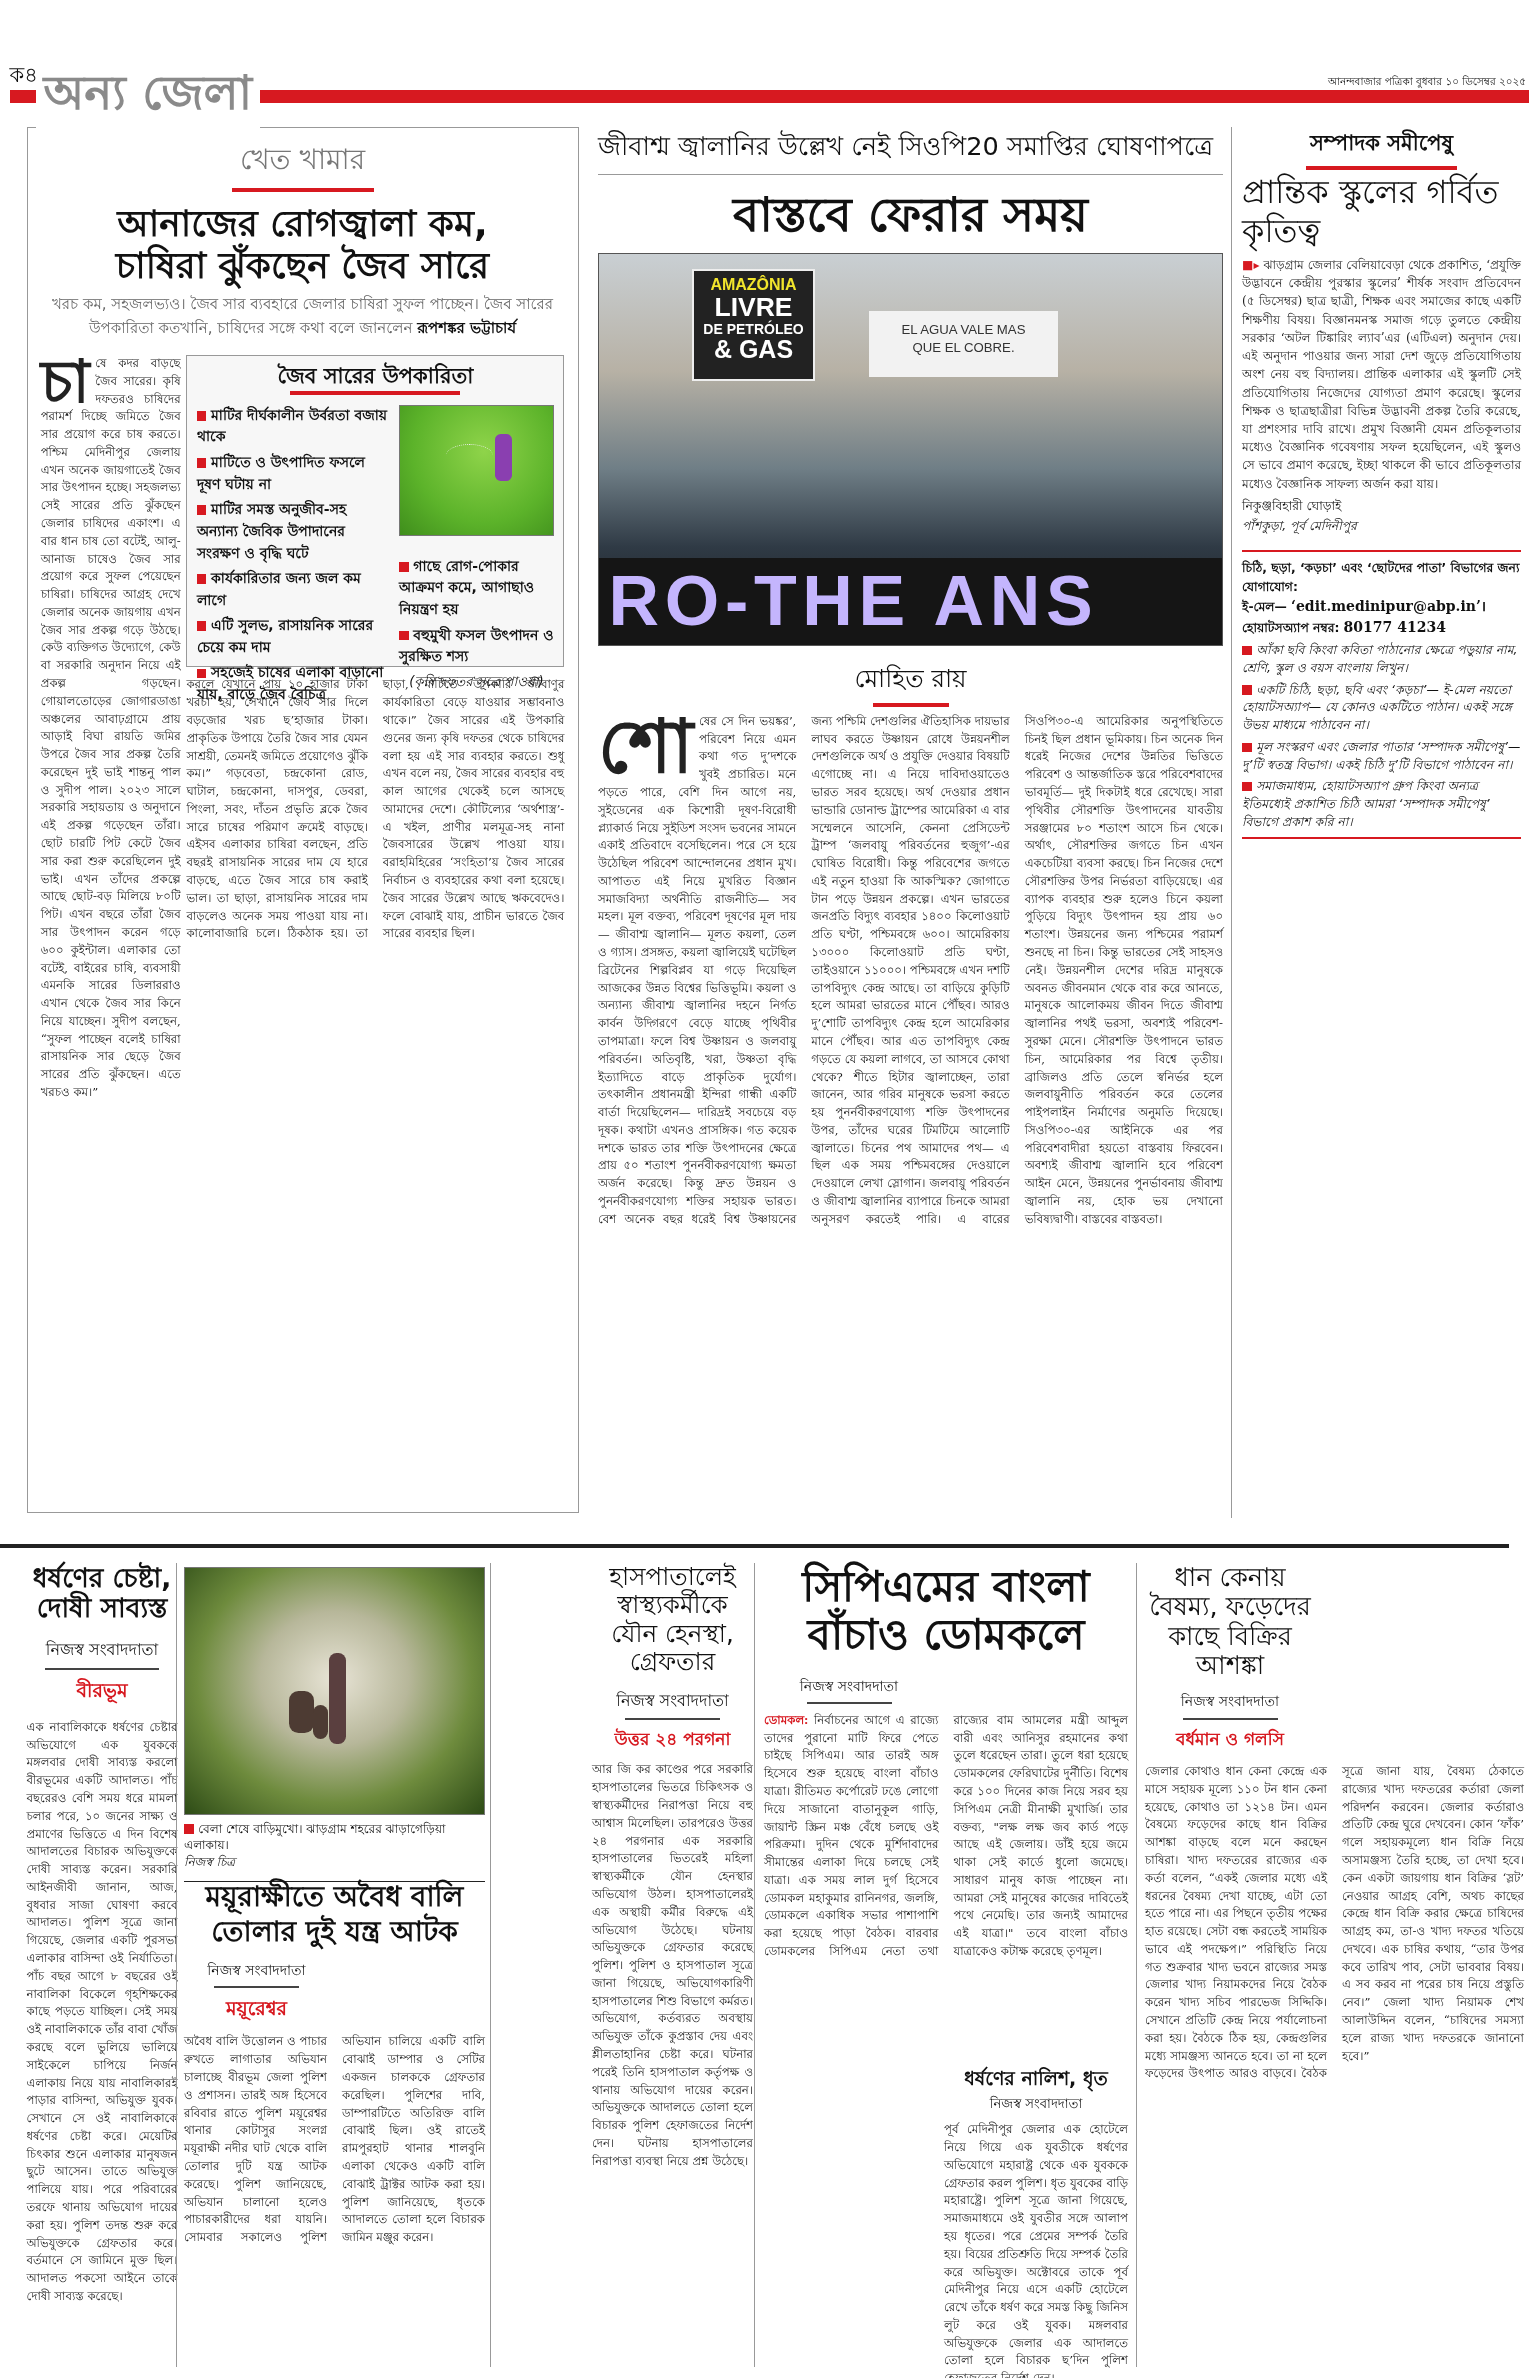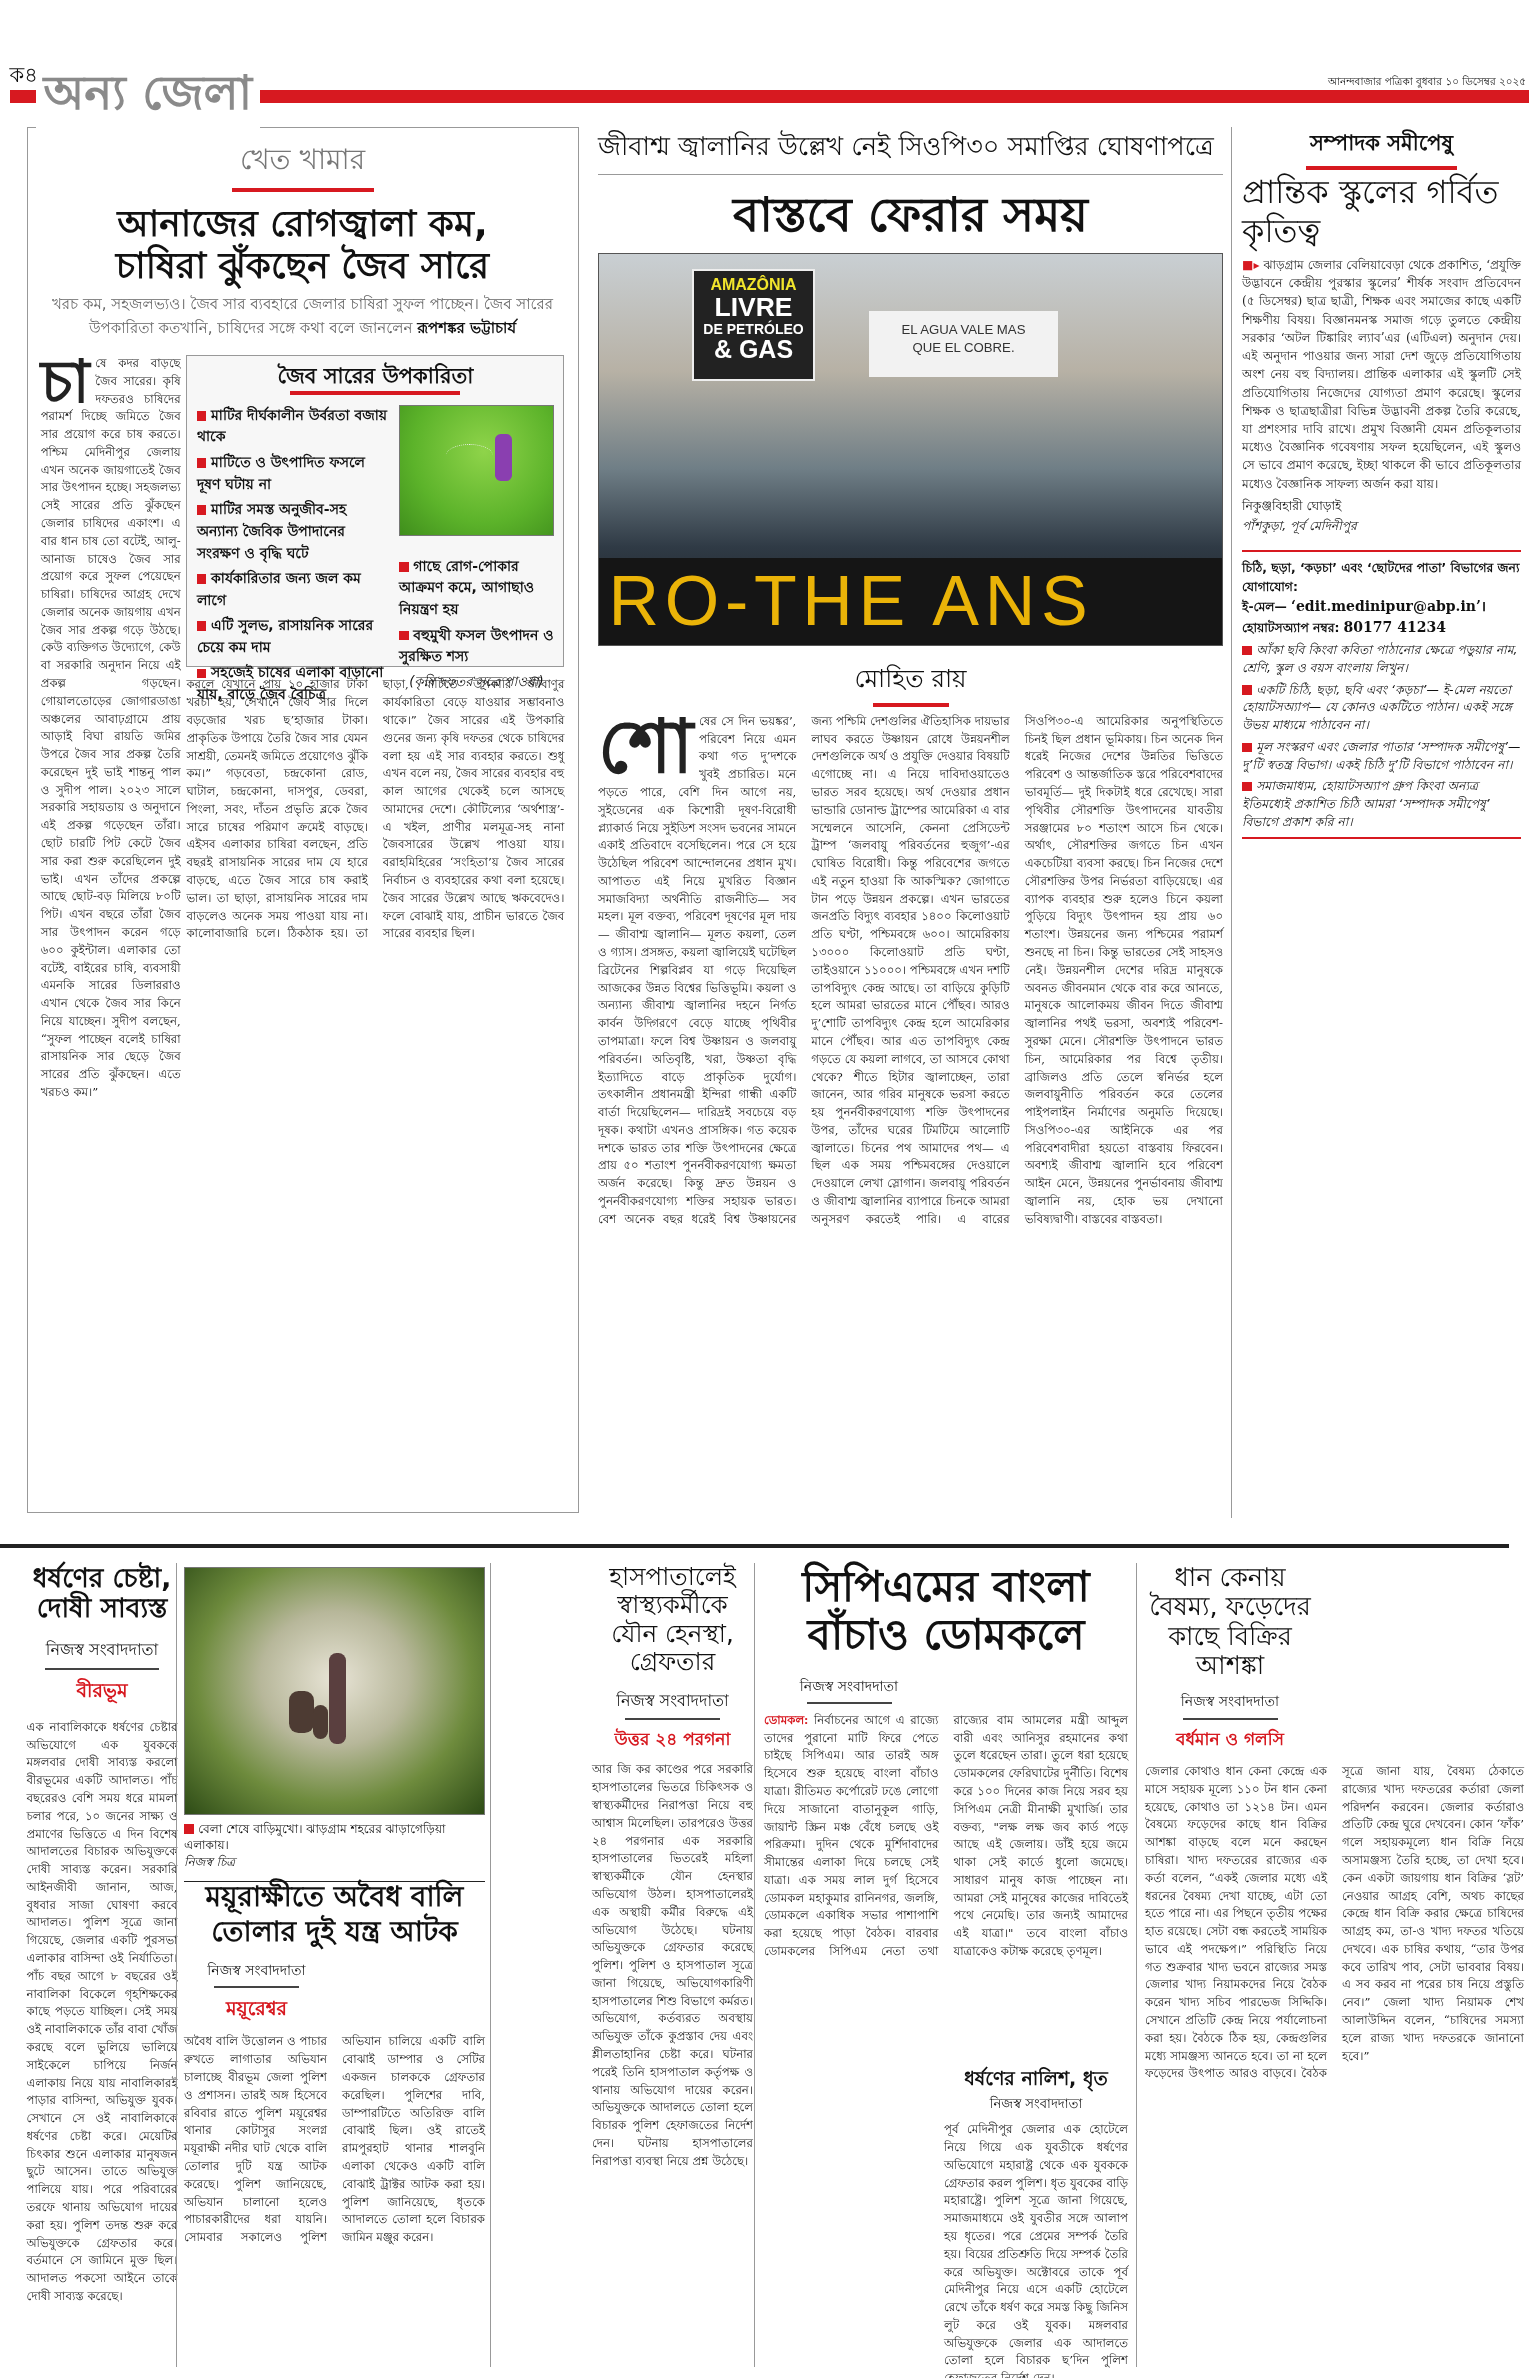--- a/index.html
+++ b/index.html
@@ -81,34 +81,34 @@
             </div>
           </div>
         </div>
       </div>
       <div class="body-text cols2" style="margin-top:9.5px; height:946px;">করলে যেখানে প্রায় ১০ হাজার টাকা খরচা হয়, সেখানে জৈব সার দিলে বড়জোর খরচ ছ’হাজার টাকা। প্রাকৃতিক উপায়ে তৈরি জৈব সার যেমন সাশ্রয়ী, তেমনই জমিতে প্রয়োগেও ঝুঁকি কম।” গড়বেতা, চন্দ্রকোনা রোড, ঘাটাল, চন্দ্রকোনা, দাসপুর, ডেবরা, পিংলা, সবং, দাঁতন প্রভৃতি ব্লকে জৈব সারে চাষের পরিমাণ ক্রমেই বাড়ছে। এইসব এলাকার চাষিরা বলছেন, প্রতি বছরই রাসায়নিক সারের দাম যে হারে বাড়ছে, এতে জৈব সারে চাষ করাই ভাল। তা ছাড়া, রাসায়নিক সারের দাম বাড়লেও অনেক সময় পাওয়া যায় না। কালোবাজারি চলে। ঠিকঠাক হয়। তা ছাড়া, মাটিতে উপকারি জীবাণুর কার্যকারিতা বেড়ে যাওয়ার সম্ভাবনাও থাকে।” জৈব সারের এই উপকারি গুনের জন্য কৃষি দফতর থেকে চাষিদের বলা হয় এই সার ব্যবহার করতে। শুধু এখন বলে নয়, জৈব সারের ব্যবহার বহু কাল আগের থেকেই চলে আসছে আমাদের দেশে। কৌটিল্যের ‘অর্থশাস্ত্র’-এ খইল, প্রাণীর মলমূত্র-সহ নানা জৈবসারের উল্লেখ পাওয়া যায়। বরাহমিহিরের ‘সংহিতা’য় জৈব সারের নির্বাচন ও ব্যবহারের কথা বলা হয়েছে। জৈব সারের উল্লেখ আছে ঋকবেদেও। ফলে বোঝাই যায়, প্রাচীন ভারতে জৈব সারের ব্যবহার ছিল।</div>
     </div>
   </div>
 </div>
 
 <div class="abs" style="left:598px; top:127px; width:625px; height:1391px;">
-  <div style="font-size:25.6px; border-bottom:1.9px solid #999; padding-bottom:3.8px;">জীবাশ্ম জ্বালানির উল্লেখ নেই সিওপি৩০ সমাপ্তির ঘোষণাপত্রে</div>
+  <div style="font-size:25.6px; border-bottom:1.9px solid #999; padding-bottom:3.8px;">জীবাশ্ম জ্বালানির উল্লেখ নেই সিওপি20 সমাপ্তির ঘোষণাপত্রে</div>
   <div class="head" style="font-size:47px; margin-top:13.2px;">বাস্তবে ফেরার সময়</div>
   <div class="photo" style="margin-top:11.4px; height:393px; position:relative; background: linear-gradient(180deg, #c9cfd3 0%, #b7b1a5 30%, #6f7e86 55%, #2f3a45 75%, #1a1a1a 100%); border:0.9px solid #555;">
     <div style="position:absolute; left:93px; top:15px; width:123px; height:112px; background:#222; border:2.8px solid #eee; text-align:center; color:#fff; font-weight:bold; font-family:'Liberation Sans',sans-serif; line-height:1.05; padding-top:5.7px;">
       <div style="color:#f2e52c; font-size:16px;">AMAZÔNIA</div>
       <div style="font-size:26.5px;">LIVRE</div>
       <div style="font-size:14px;">DE PETRÓLEO</div>
       <div style="font-size:25px;">&amp; GAS</div>
     </div>
     <div style="position:absolute; left:270px; top:57px; width:189px; height:66px; background:#f2f2f2; color:#333; text-align:center; font-family:'Liberation Sans',sans-serif; font-size:13.2px; padding-top:9.5px; line-height:1.4;">
       <div>EL AGUA VALE MAS</div>
       <div>QUE EL COBRE.</div>
     </div>
-    <div style="position:absolute; left:0; bottom:0; width:100%; height:87px; background:#151515; color:#eab308; font-family:'Liberation Sans',sans-serif; font-weight:normal; font-size:70px; letter-spacing:5.7px; overflow:hidden; padding-left:9.5px; line-height:87px;">RO-THE ANS</div>
+    <div style="position:absolute; left:0; bottom:0; width:100%; height:87px; background:#151515; color:#c4b5fd; font-family:'Liberation Sans',sans-serif; font-weight:bold; font-size:70px; letter-spacing:5.7px; overflow:hidden; padding-left:9.5px; line-height:87px;">RO-THE ANS</div>
   </div>
   <div style="display:flex; gap:13.2px; margin-top:13.2px;">
     <div style="width:100%;">
       <div style="text-align:center; margin-bottom:5.7px;">
         <div style="font-size:24.6px;">মোহিত রায়</div>
         <div class="redline" style="width:76px;"></div>
       </div>
       <div class="body-text cols3" style="height:719px;">
         <span class="dropcap" style="font-size:74px;">শো</span>
         <span>ষের সে দিন ভয়ঙ্কর’, পরিবেশ নিয়ে এমন কথা গত দু’দশকে খুবই প্রচারিত। মনে পড়তে পারে, বেশি দিন আগে নয়, সুইডেনের এক কিশোরী দূষণ-বিরোধী প্ল্যাকার্ড নিয়ে সুইডিশ সংসদ ভবনের সামনে একাই প্রতিবাদে বসেছিলেন। পরে সে হয়ে উঠেছিল পরিবেশ আন্দোলনের প্রধান মুখ। আপাতত এই নিয়ে মুখরিত বিজ্ঞান সমাজবিদ্যা অর্থনীতি রাজনীতি— সব মহল। মূল বক্তব্য, পরিবেশ দূষণের মূল দায়— জীবাশ্ম জ্বালানি— মূলত কয়লা, তেল ও গ্যাস। প্রসঙ্গত, কয়লা জ্বালিয়েই ঘটেছিল ব্রিটেনের শিল্পবিপ্লব যা গড়ে দিয়েছিল আজকের উন্নত বিশ্বের ভিত্তিভূমি। কয়লা ও অন্যান্য জীবাশ্ম জ্বালানির দহনে নির্গত কার্বন উদ্গিরণে বেড়ে যাচ্ছে পৃথিবীর তাপমাত্রা। ফলে বিশ্ব উষ্ণায়ন ও জলবায়ু পরিবর্তন। অতিবৃষ্টি, খরা, উষ্ণতা বৃদ্ধি ইত্যাদিতে বাড়ে প্রাকৃতিক দুর্যোগ। তৎকালীন প্রধানমন্ত্রী ইন্দিরা গান্ধী একটি বার্তা দিয়েছিলেন— দারিদ্রই সবচেয়ে বড় দূষক। কথাটা এখনও প্রাসঙ্গিক। গত কয়েক দশকে ভারত তার শক্তি উৎপাদনের ক্ষেত্রে প্রায় ৫০ শতাংশ পুনর্নবীকরণযোগ্য ক্ষমতা অর্জন করেছে। কিন্তু দ্রুত উন্নয়ন ও পুনর্নবীকরণযোগ্য শক্তির সহায়ক ভারত। বেশ অনেক বছর ধরেই বিশ্ব উষ্ণায়নের জন্য পশ্চিমি দেশগুলির ঐতিহাসিক দায়ভার লাঘব করতে উষ্ণায়ন রোধে উন্নয়নশীল দেশগুলিকে অর্থ ও প্রযুক্তি দেওয়ার বিষয়টি এগোচ্ছে না। এ নিয়ে দাবিদাওয়াতেও ভারত সরব হয়েছে। অর্থ দেওয়ার প্রধান ভান্ডারি ডোনাল্ড ট্রাম্পের আমেরিকা এ বার সম্মেলনে আসেনি, কেননা প্রেসিডেন্ট ট্রাম্প ‘জলবায়ু পরিবর্তনের হুজুগ’-এর ঘোষিত বিরোধী। কিন্তু পরিবেশের জগতে এই নতুন হাওয়া কি আকস্মিক? জোগাতে টান পড়ে উন্নয়ন প্রকল্পে। এখন ভারতের জনপ্রতি বিদ্যুৎ ব্যবহার ১৪০০ কিলোওয়াট প্রতি ঘণ্টা, পশ্চিমবঙ্গে ৬০০। আমেরিকায় ১৩০০০ কিলোওয়াট প্রতি ঘণ্টা, তাইওয়ানে ১১০০০। পশ্চিমবঙ্গে এখন দশটি তাপবিদ্যুৎ কেন্দ্র আছে। তা বাড়িয়ে কুড়িটি হলে আমরা ভারতের মানে পৌঁছব। আরও দু’শোটি তাপবিদ্যুৎ কেন্দ্র হলে আমেরিকার মানে পৌঁছব। আর এত তাপবিদ্যুৎ কেন্দ্র গড়তে যে কয়লা লাগবে, তা আসবে কোথা থেকে? শীতে হিটার জ্বালাচ্ছেন, তারা জানেন, আর গরিব মানুষকে ভরসা করতে হয় পুনর্নবীকরণযোগ্য শক্তি উৎপাদনের উপর, তাঁদের ঘরের টিমটিমে আলোটি জ্বালাতে। চিনের পথ আমাদের পথ— এ ছিল এক সময় পশ্চিমবঙ্গের দেওয়ালে দেওয়ালে লেখা স্লোগান। জলবায়ু পরিবর্তন ও জীবাশ্ম জ্বালানির ব্যাপারে চিনকে আমরা অনুসরণ করতেই পারি। এ বারের সিওপি৩০-এ আমেরিকার অনুপস্থিতিতে চিনই ছিল প্রধান ভূমিকায়। চিন অনেক দিন ধরেই নিজের দেশের উন্নতির ভিত্তিতে পরিবেশ ও আন্তর্জাতিক স্তরে পরিবেশবাদের ভাবমূর্তি— দুই দিকটাই ধরে রেখেছে। সারা পৃথিবীর সৌরশক্তি উৎপাদনের যাবতীয় সরঞ্জামের ৮০ শতাংশ আসে চিন থেকে। অর্থাৎ, সৌরশক্তির জগতে চিন এখন একচেটিয়া ব্যবসা করছে। চিন নিজের দেশে সৌরশক্তির উপর নির্ভরতা বাড়িয়েছে। এর ব্যাপক ব্যবহার শুরু হলেও চিনে কয়লা পুড়িয়ে বিদ্যুৎ উৎপাদন হয় প্রায় ৬০ শতাংশ। উন্নয়নের জন্য পশ্চিমের পরামর্শ শুনছে না চিন। কিন্তু ভারতের সেই সাহসও নেই। উন্নয়নশীল দেশের দরিদ্র মানুষকে অবনত জীবনমান থেকে বার করে আনতে, মানুষকে আলোকময় জীবন দিতে জীবাশ্ম জ্বালানির পথই ভরসা, অবশ্যই পরিবেশ-সুরক্ষা মেনে। সৌরশক্তি উৎপাদনে ভারত চিন, আমেরিকার পর বিশ্বে তৃতীয়। ব্রাজিলও প্রতি তেলে স্বনির্ভর হলে জলবায়ুনীতি পরিবর্তন করে তেলের পাইপলাইন নির্মাণের অনুমতি দিয়েছে। সিওপি৩০-এর আইনিকে এর পর পরিবেশবাদীরা হয়তো বাস্তবায় ফিরবেন। অবশ্যই জীবাশ্ম জ্বালানি হবে পরিবেশ আইন মেনে, উন্নয়নের পুনর্ভাবনায় জীবাশ্ম জ্বালানি নয়, হোক ভয় দেখানো ভবিষ্যদ্বাণী। বাস্তবের বাস্তবতা।</span>

